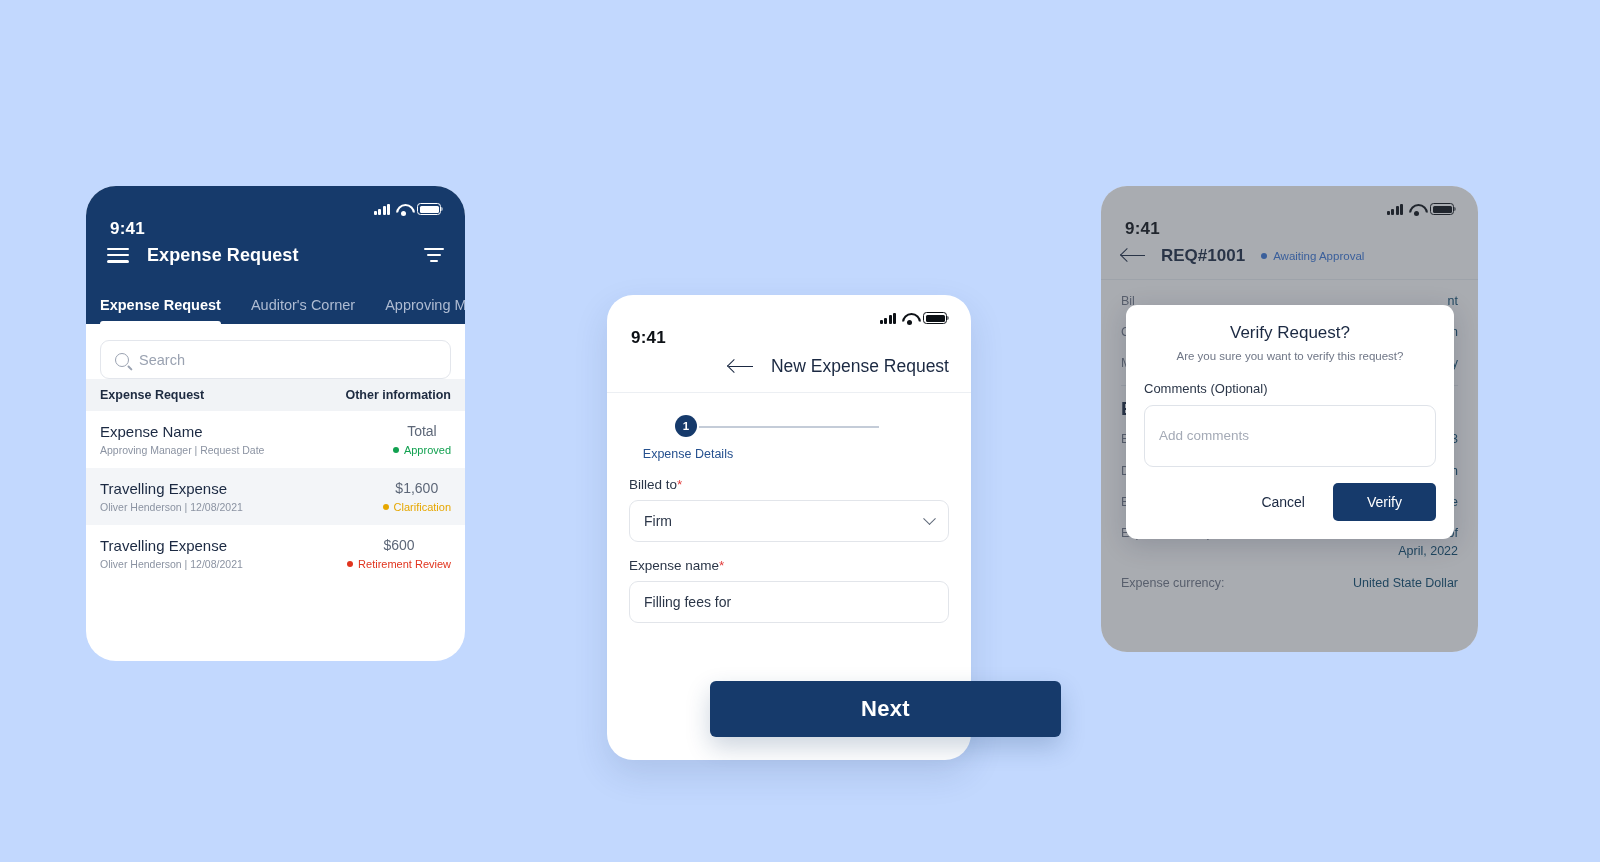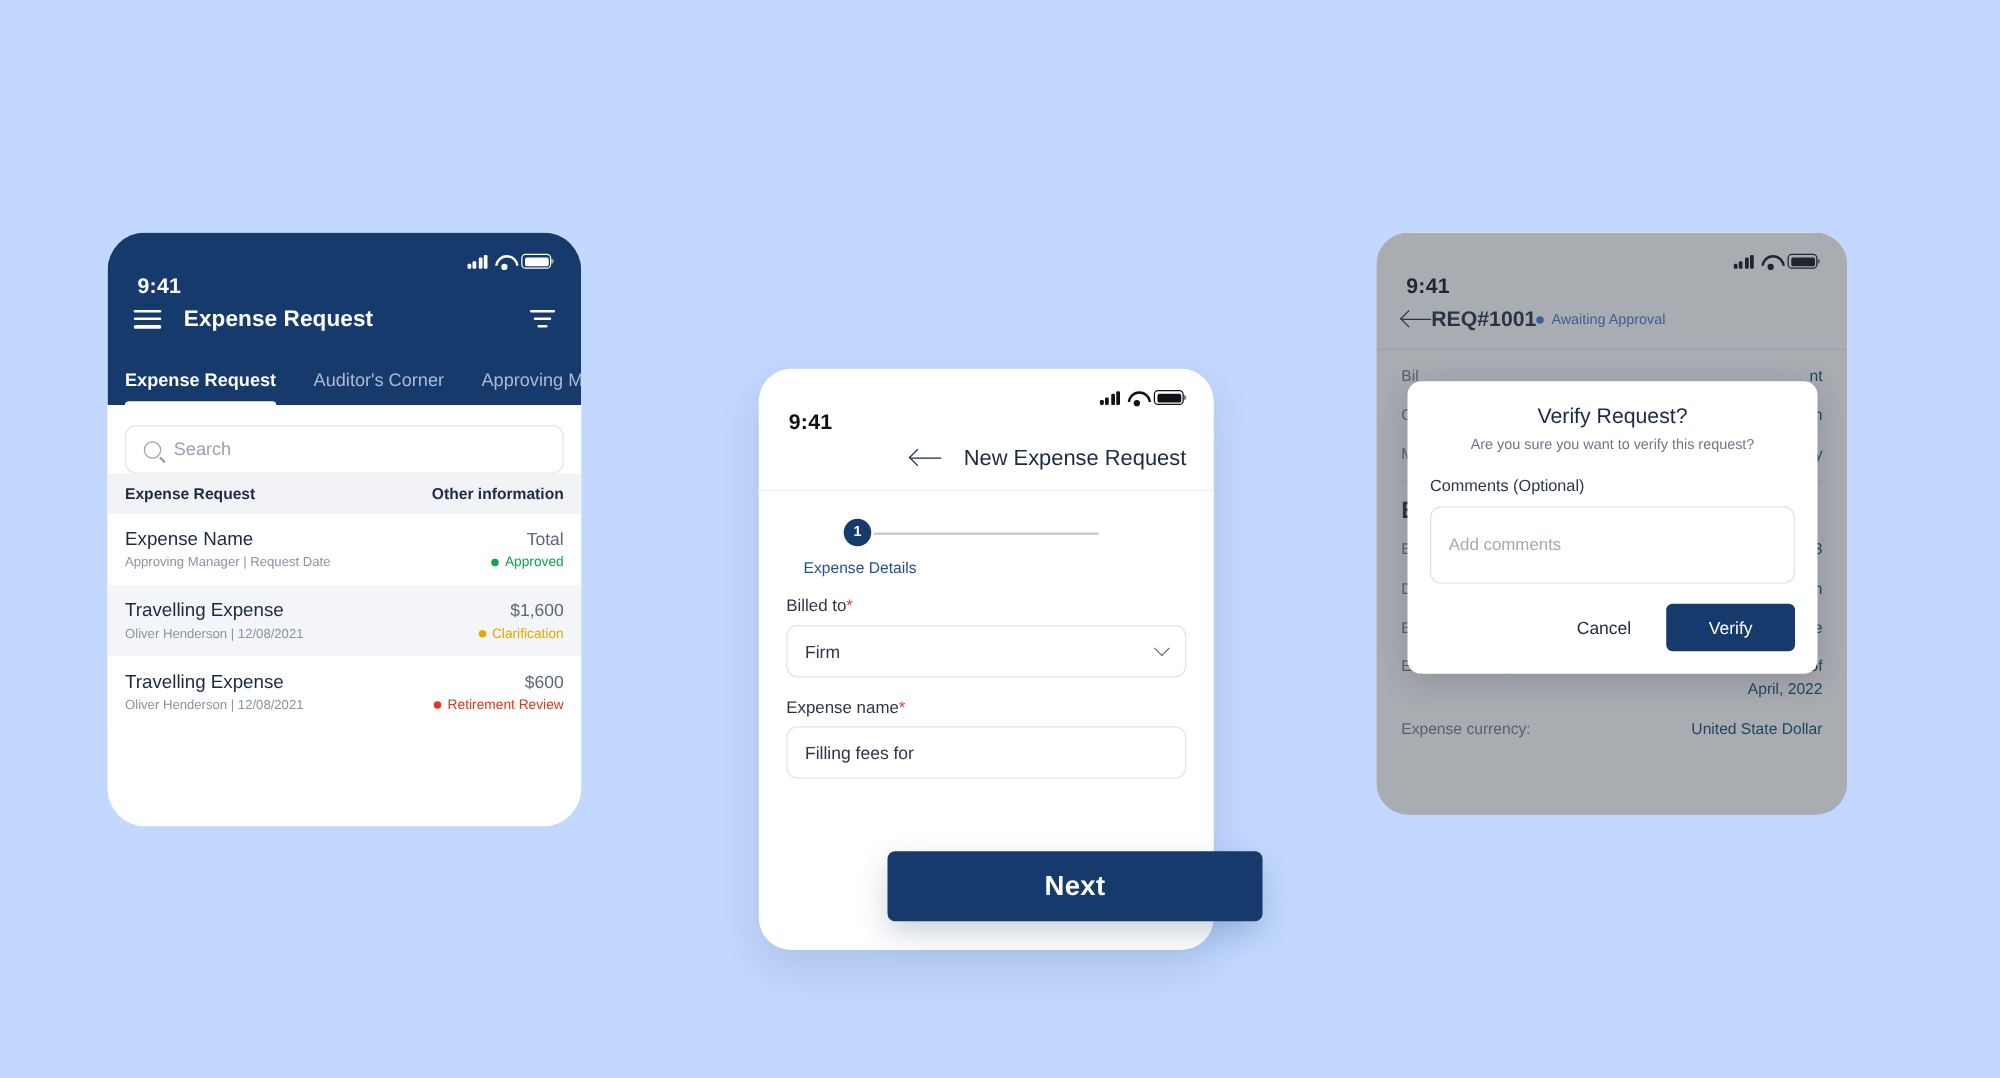--- a/index.html
+++ b/index.html
@@ -84,21 +84,21 @@
 
   .listhead {
     background:#f1f3f6; display:flex; justify-content:space-between;
     padding: 9px 14px; font-size:12.5px; font-weight:bold; color:#1d2a40;
   }
   .lrow { display:flex; justify-content:space-between; align-items:flex-start;
     padding: 12px 14px 12px 14px; }
   .lrow.alt { background:#f3f5f8; }
   .lname { font-size:15px; color:#1b2942; margin-bottom:4px; }
   .lsub { font-size:10.5px; color:#8b93a2; }
-  .lright { text-align:right; }
+  .lright { text-align:center; }
   .ltotal { font-size:14px; color:#5d6778; margin-bottom:5px; }
   .lstat { font-size:11px; display:flex; align-items:center; justify-content:flex-end; gap:5px; }
   .dot { width:6px; height:6px; border-radius:50%; display:inline-block; flex:none;}
 
   
   #phone2 {
     left: 607px; top: 295px; width: 364px; height: 465px;
     border-radius: 26px;
     box-shadow: 0 14px 34px rgba(30,55,100,.13);
   }
@@ -129,35 +129,35 @@
     font-size:14px; color:#2b3648; background:#fff; justify-content:space-between;
   }
   .chev { width:9px; height:9px; border-right:1.7px solid #606a7a; border-bottom:1.7px solid #606a7a;
      transform: rotate(45deg) translate(-2px,-2px); flex:none;}
   .calic { width:15px; height:15px; border:1.5px solid #5d6778; border-radius:3px; position:relative; flex:none;}
   .calic:before { content:""; position:absolute; left:-1.5px; right:-1.5px; top:2.5px; height:1.4px; background:#5d6778;}
   .calic:after { content:""; position:absolute; left:2.5px; right:2.5px; bottom:2px; height:1.2px;
      border-top:1.2px dotted #5d6778;}
 
   .nextbtn {
-    position:absolute; left:710px; top:681px; width:300px; height:56px;
+    position:absolute; left:710px; top:681px; width:351px; height:56px;
     background:#163a6b; color:#fff; border-radius:6px;
     display:flex; align-items:center; justify-content:center;
     font-size:22px; font-weight:bold; letter-spacing:.3px; cursor:pointer;
     box-shadow: 0 10px 24px rgba(22,58,107,.22);
   }
 
   
   #phone3 {
     left: 1101px; top: 186px; width: 377px; height: 466px;
     border-radius: 26px; background:#ffffff;
   }
   .scrim { position:absolute; inset:0; background: rgba(60,66,78,.44); z-index:5; }
   .p3status { color:#0d1116; position:relative; z-index:1;}
-  .p3nav { height:48px; display:flex; align-items:center; gap:0; padding:0 20px;
+  .p3nav { height:48px; display:flex; align-items:center; gap:16px; padding:0 20px;
       border-bottom:1px solid #eceff3; position:relative; z-index:1;}
   .p3title { font-size:17px; color:#1b2942; font-weight:600; }
   .p3badge { font-size:11.5px; color:#3a76d8; display:flex; align-items:center; gap:6px;}
 
   .detail { padding: 12px 20px 0 20px; position:relative; z-index:1;}
   .drow { display:flex; justify-content:space-between; gap:14px; margin-bottom:13px;
      font-size:12.5px; color:#6f7686; line-height:1.45;}
   .drow .dval { color:#0c4a6e; text-align:right; }
   .dheading { font-size:19px; color:#1b2942; font-weight:600; margin: 4px 0 10px 0;}
   .hr { height:1px; background:#e6e9ee; margin: 4px 0 12px 0;}

